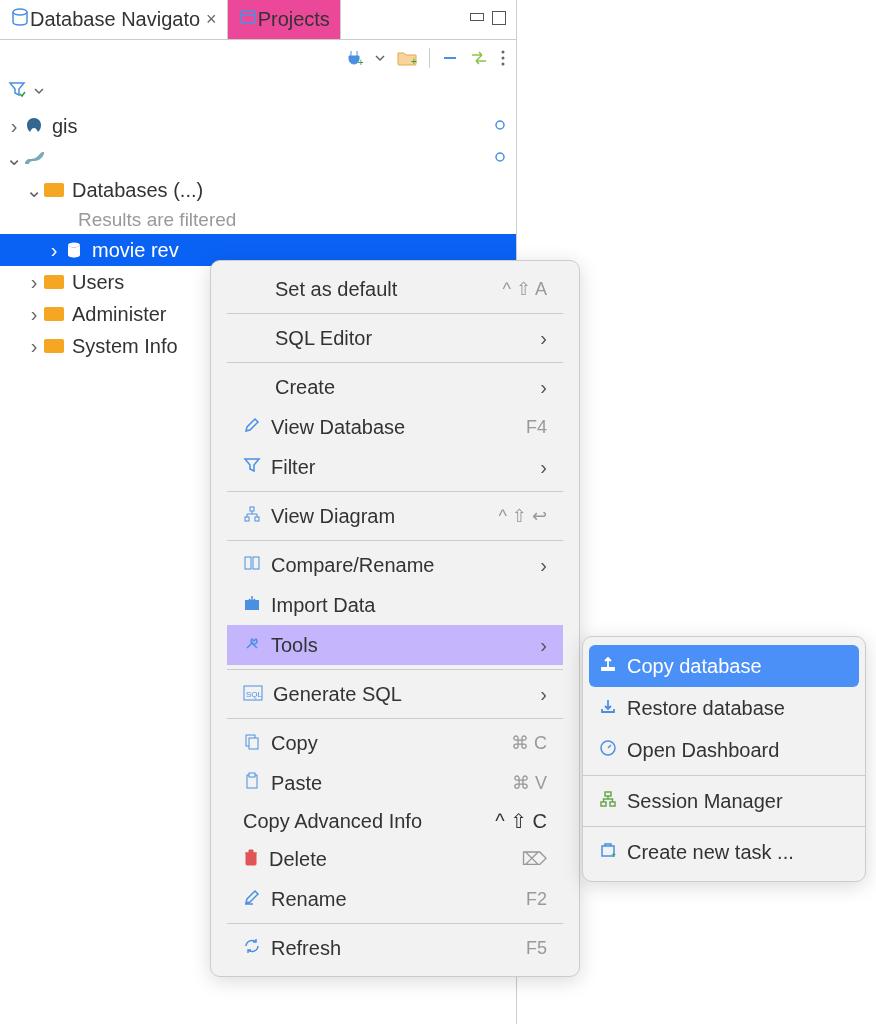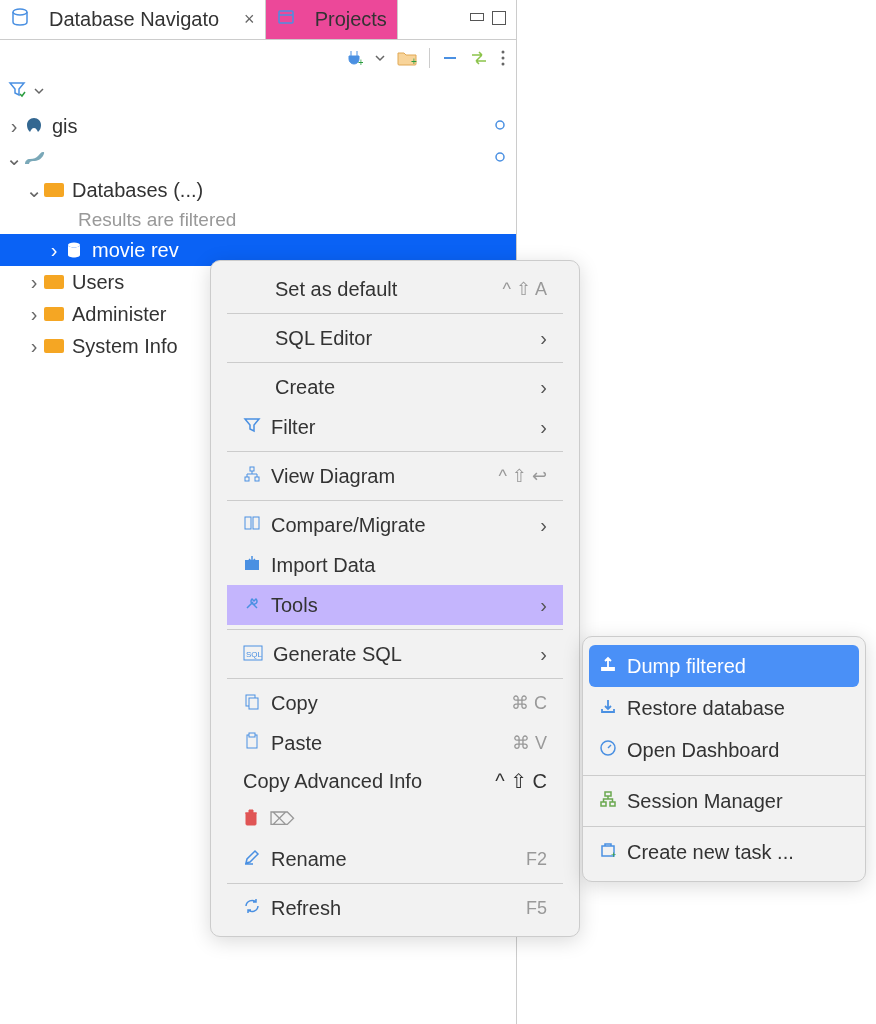--- a/index.html
+++ b/index.html
@@ -1,19 +1,19 @@
 <!DOCTYPE html>
 <html><head>
 <meta charset="utf-8">
 <style>
 * { box-sizing: border-box; margin: 0; padding: 0; font-family: -apple-system, BlinkMacSystemFont, "Segoe UI", Arial, sans-serif; }
 body { background: #fff; width: 876px; height: 1024px; position: relative; overflow: hidden; }
 .sidebar { width: 517px; border-right: 1px solid #ccc; height: 100%; background: #fff; }
 .tabs { display: flex; align-items: center; border-bottom: 1px solid #ccc; height: 40px; }
-.tab { display: flex; align-items: center; padding: 0 10px; height: 100%; font-size: 20px; color: #333; gap: 19px; }
+.tab { display: flex; align-items: center; padding: 0 10px; height: 100%; font-size: 20px; color: #333; gap: 0; }
 .tab.active { background: #fff; border-right: 1px solid #ccc; }
 .tab.inactive { background: #ec4899; border-right: 1px solid #ccc; }
 .tab-close { color: #666; margin-left: 6px; font-size: 18px; }
 .tab-spacer { flex: 1; }
 .tab-controls { display: flex; gap: 8px; padding: 0 10px; }
 .toolbar { display: flex; align-items: center; justify-content: flex-end; height: 36px; padding: 0 10px; gap: 12px; }
 .toolbar-icon { display: inline-flex; align-items: center; }
 .search-row { display: flex; align-items: center; padding: 4px 8px; gap: 8px; }
 .search-input { flex: 1; border: 1px solid #ccc; border-radius: 6px; padding: 6px 10px; font-size: 19px; color: #999; }
 .tree { padding-top: 4px; }
@@ -199,20 +199,27 @@
       <span class="mi-arrow">›</span>
   </div>
   <div class="menu-sep"></div>
   <div class="menu-item">
     <span style="width:22px"></span>
       <span class="mi-label">Create</span>
       <span class="mi-arrow">›</span>
   </div>
   <div class="menu-item">
     <span><svg width="18" height="18" viewBox="0 0 18 18">
+          <path d="M3 15l1-4 8-8 3 3-8 8z" fill="none" stroke="#4a90e2" stroke-width="1.5"></path>
+        </svg></span>
+    <span class="mi-label">View Database</span>
+      <span class="mi-shortcut">F4</span>
+  </div>
+  <div class="menu-item">
+    <span><svg width="18" height="18" viewBox="0 0 18 18">
           <path d="M2 3h14l-5 6v6l-4-2v-4z" fill="none" stroke="#4a90e2" stroke-width="1.5"></path>
         </svg></span>
     <span class="mi-label">Filter</span>
       <span class="mi-arrow">›</span>
   </div>
   <div class="menu-sep"></div>
   <div class="menu-item">
     <span><svg width="18" height="18" viewBox="0 0 18 18">
           <rect x="7" y="2" width="4" height="4" fill="none" stroke="#4a90e2"></rect>
           <rect x="2" y="12" width="4" height="4" fill="none" stroke="#4a90e2"></rect>
@@ -221,21 +228,21 @@
         </svg></span>
     <span class="mi-label">View Diagram</span>
       <span class="mi-shortcut">^ ⇧ ↩</span>
   </div>
   <div class="menu-sep"></div>
   <div class="menu-item">
     <span><svg width="18" height="18" viewBox="0 0 18 18">
           <rect x="2" y="3" width="6" height="12" fill="none" stroke="#4a90e2"></rect>
           <rect x="10" y="3" width="6" height="12" fill="none" stroke="#4a90e2"></rect>
         </svg></span>
-    <span class="mi-label">Compare/Migrate</span>
+    <span class="mi-label">Compare/Rename</span>
       <span class="mi-arrow">›</span>
   </div>
   <div class="menu-item">
     <span><svg width="18" height="18" viewBox="0 0 18 18">
           <rect x="2" y="6" width="14" height="10" fill="#4a90e2"></rect>
           <path d="M9 2v6M6 5l3 3 3-3" fill="none" stroke="#4a90e2" stroke-width="1.5"></path>
         </svg></span>
     <span class="mi-label">Import Data</span>
   </div>
   <div class="menu-item hover">
@@ -274,20 +281,21 @@
   </div>
   <div class="menu-header">
     <span class="mi-label">Copy Advanced Info</span>
       <span style="flex:1"></span>
       <span class="mi-shortcut">^ ⇧ C</span>
   </div>
   <div class="menu-item">
     <span><svg width="16" height="18" viewBox="0 0 16 18">
           <path d="M3 5h10v11a1 1 0 0 1-1 1H4a1 1 0 0 1-1-1zM2 5h12M6 2h4v3H6z" fill="#e05555" stroke="#e05555"></path>
         </svg></span>
+    <span class="mi-label">Delete</span>
       <span class="mi-shortcut">⌦</span>
   </div>
   <div class="menu-item">
     <span><svg width="18" height="18" viewBox="0 0 18 18">
           <path d="M3 15l1-4 8-8 3 3-8 8zM2 16h8" fill="none" stroke="#4a90e2" stroke-width="1.5"></path>
         </svg></span>
     <span class="mi-label">Rename</span>
       <span class="mi-shortcut">F2</span>
   </div>
   <div class="menu-sep"></div>
@@ -298,21 +306,21 @@
     <span class="mi-label">Refresh</span>
       <span class="mi-shortcut">F5</span>
   </div>
 </div>
 
 <div class="submenu">
   <div class="menu-item selected">
     <span><svg width="18" height="18" viewBox="0 0 18 18" fill="none" stroke="#fff" stroke-width="1.8">
           <path d="M9 12V3M6 6l3-3 3 3M3 12v3h12v-3"></path>
         </svg></span>
-    <span class="mi-label">Dump filtered</span>
+    <span class="mi-label">Copy database</span>
   </div>
   <div class="menu-item">
     <span><svg width="18" height="18" viewBox="0 0 18 18" fill="none" stroke="#4a90e2" stroke-width="1.8">
           <path d="M9 3v9M6 9l3 3 3-3M3 12v3h12v-3"></path>
         </svg></span>
     <span class="mi-label">Restore database</span>
   </div>
   <div class="menu-item">
     <span><svg width="18" height="18" viewBox="0 0 18 18" fill="none" stroke="#4a90e2" stroke-width="1.5">
           <circle cx="9" cy="9" r="7"></circle>

